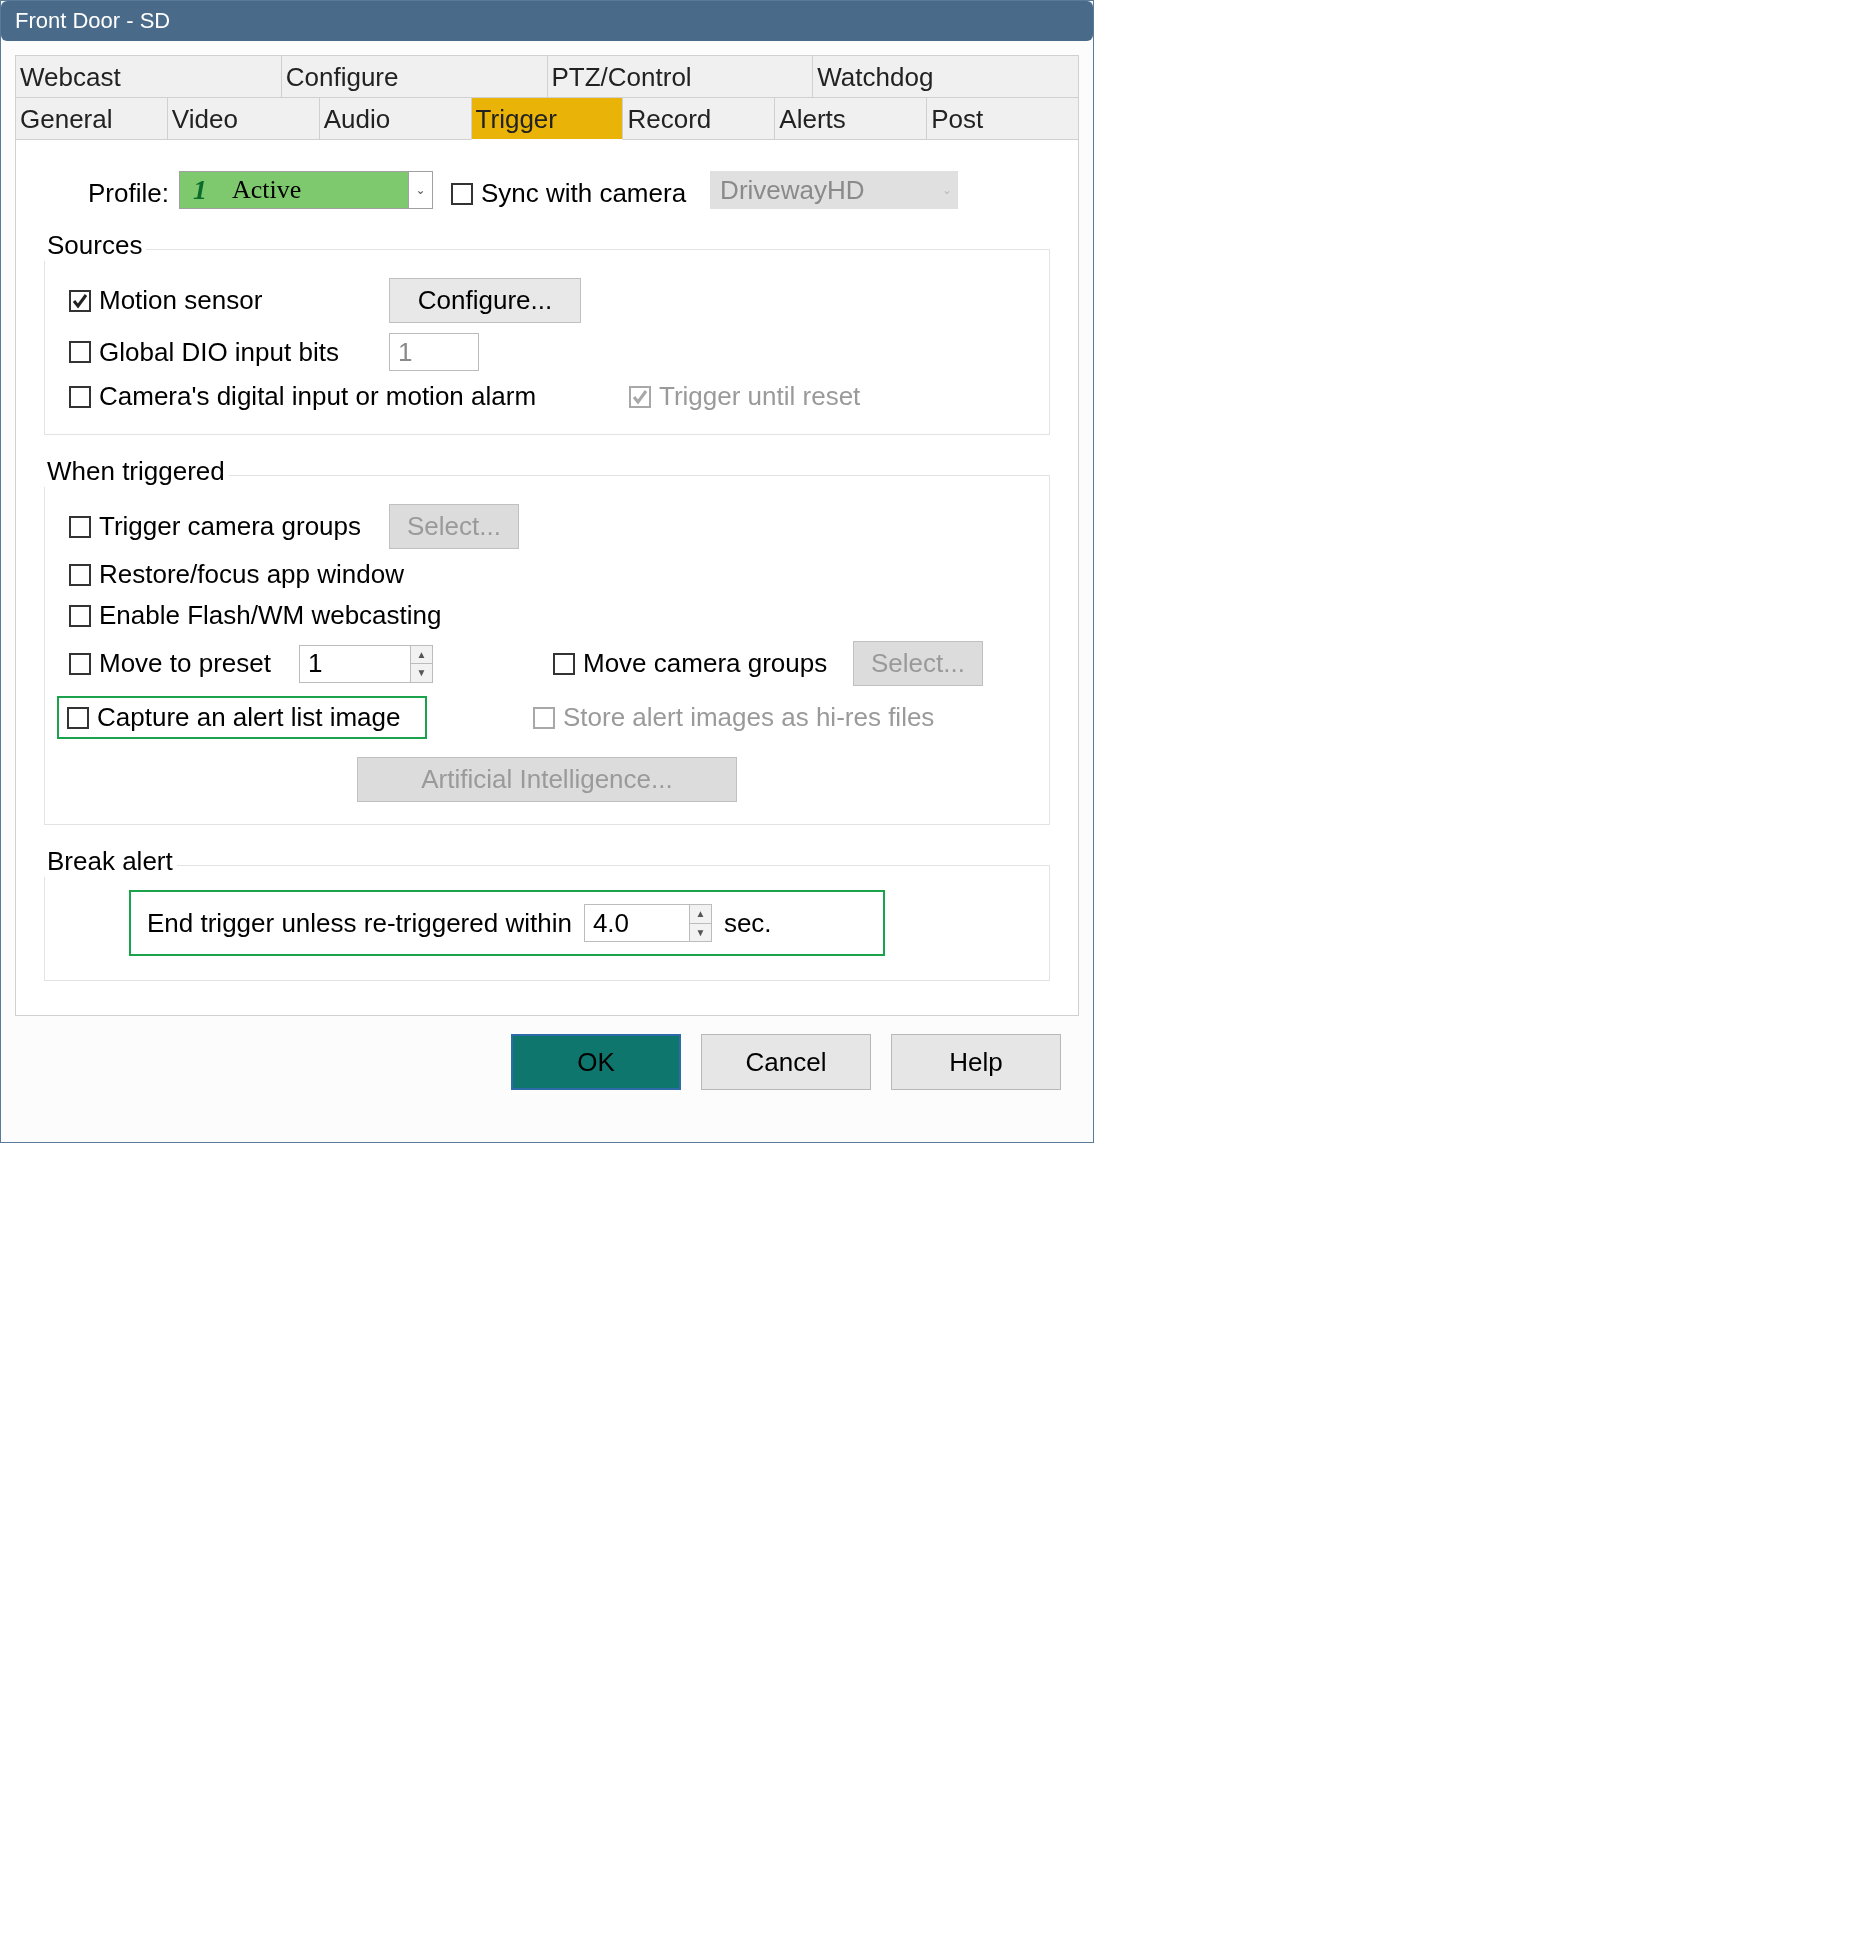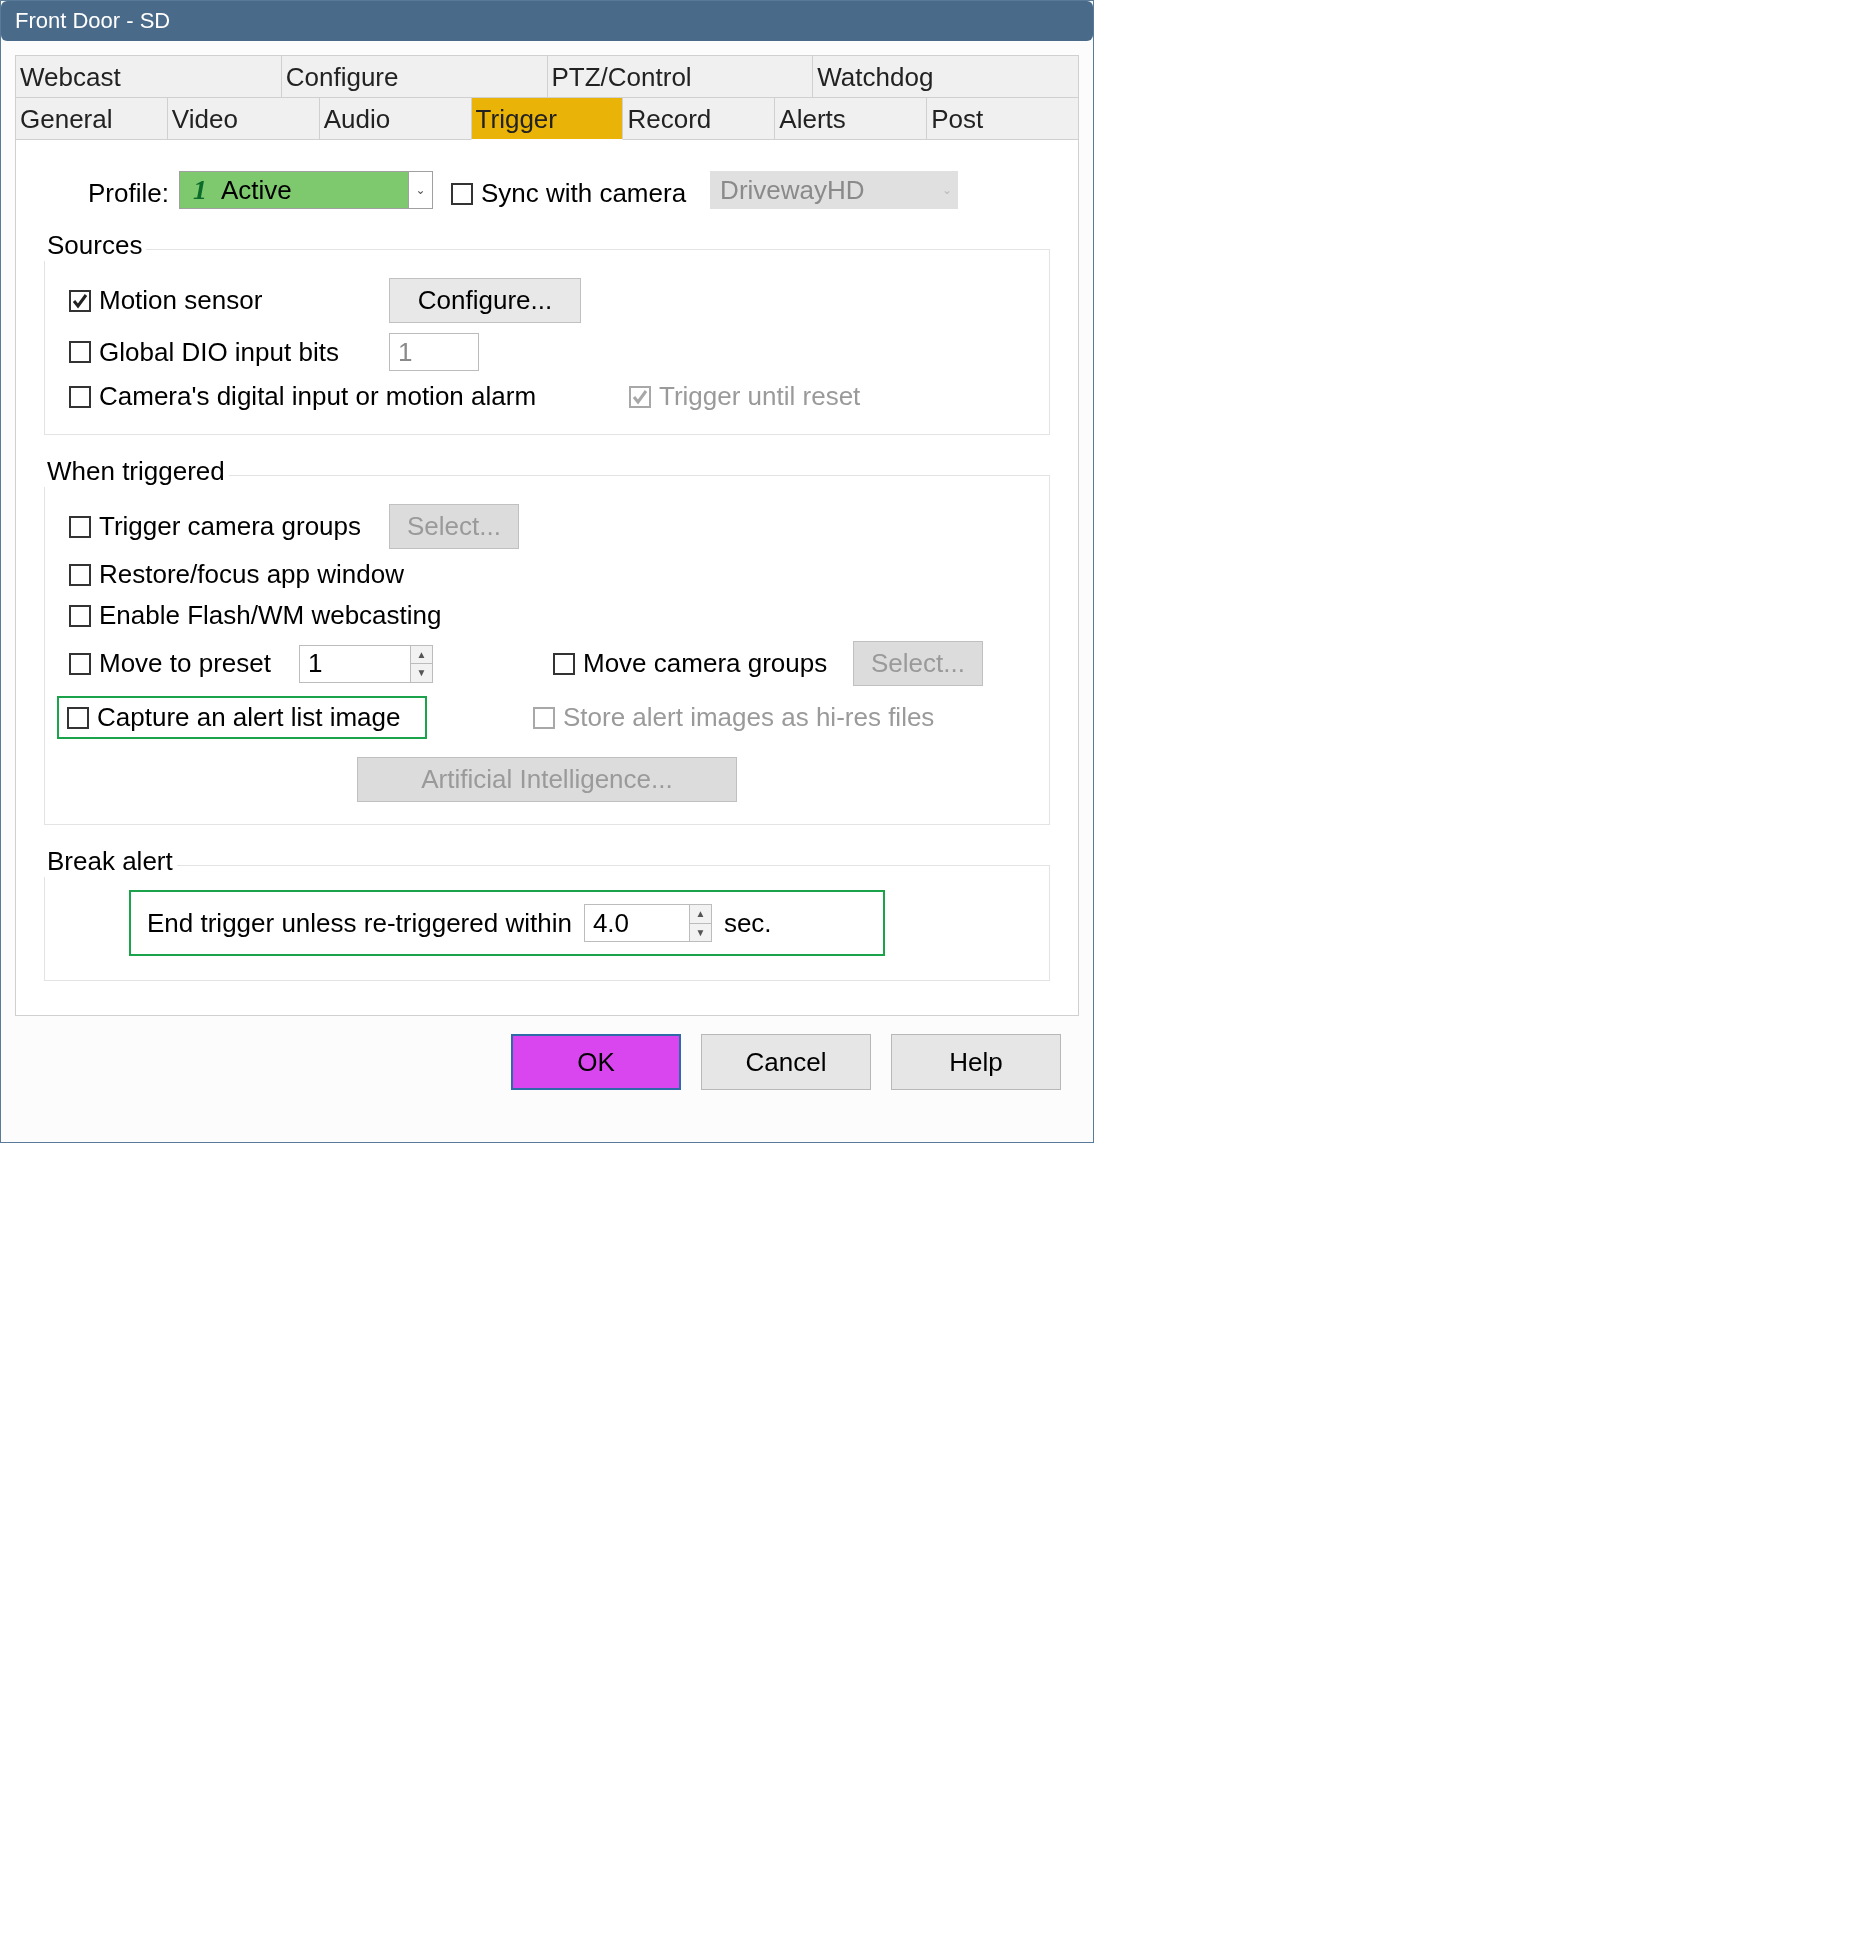--- a/index.html
+++ b/index.html
@@ -78,21 +78,21 @@
   }
   .profile-select .num {
     font-family: Georgia, serif;
     font-style: italic;
     font-weight: bold;
     color: #0b6b2b;
     font-size: 28px;
     width: 28px; text-align: center;
     margin-left: 6px;
   }
-  .profile-select .txt { margin-left: 7px; }
+  .profile-select .txt { margin-left: 18px; font-family: Liberation Serif, serif; }
   .profile-select .dd {
     position: absolute; right: 0; top: 0;
     width: 24px; height: 100%;
     background: #fff;
     border-left: 1px solid #a0a0a0;
     display: flex; align-items: center; justify-content: center;
     color: #555; font-size: 12px;
   }
   .checkbox {
     width: 22px; height: 22px;
@@ -174,21 +174,21 @@
   .disabled-text { color: #9a9a9a; }
   
   .footer {
     display: flex;
     justify-content: flex-end;
     gap: 20px;
     padding: 18px 18px 18px 0;
     background: #fcfcfc;
   }
   .footer .btn { width: 170px; height: 56px; font-size: 26px; border:1px solid #b8b8b8; background:#e6e6e6;}
-  .footer .btn.primary { border: 2px solid #2c6aa8; background:#d946ef;margin-left:16px;}
+  .footer .btn.primary { border: 2px solid #2c6aa8; background:#0f766e;margin-left:16px;}
   svg.tick { width:16px; height:16px; stroke:#222; stroke-width:3; fill:none;}
   svg.tick.disabled { stroke:#a8a8a8;}
 </style>
 </head>
 <body>
 
 <div class="window">
   <div class="titlebar">
     <span>Front Door - SD</span>
   </div>

